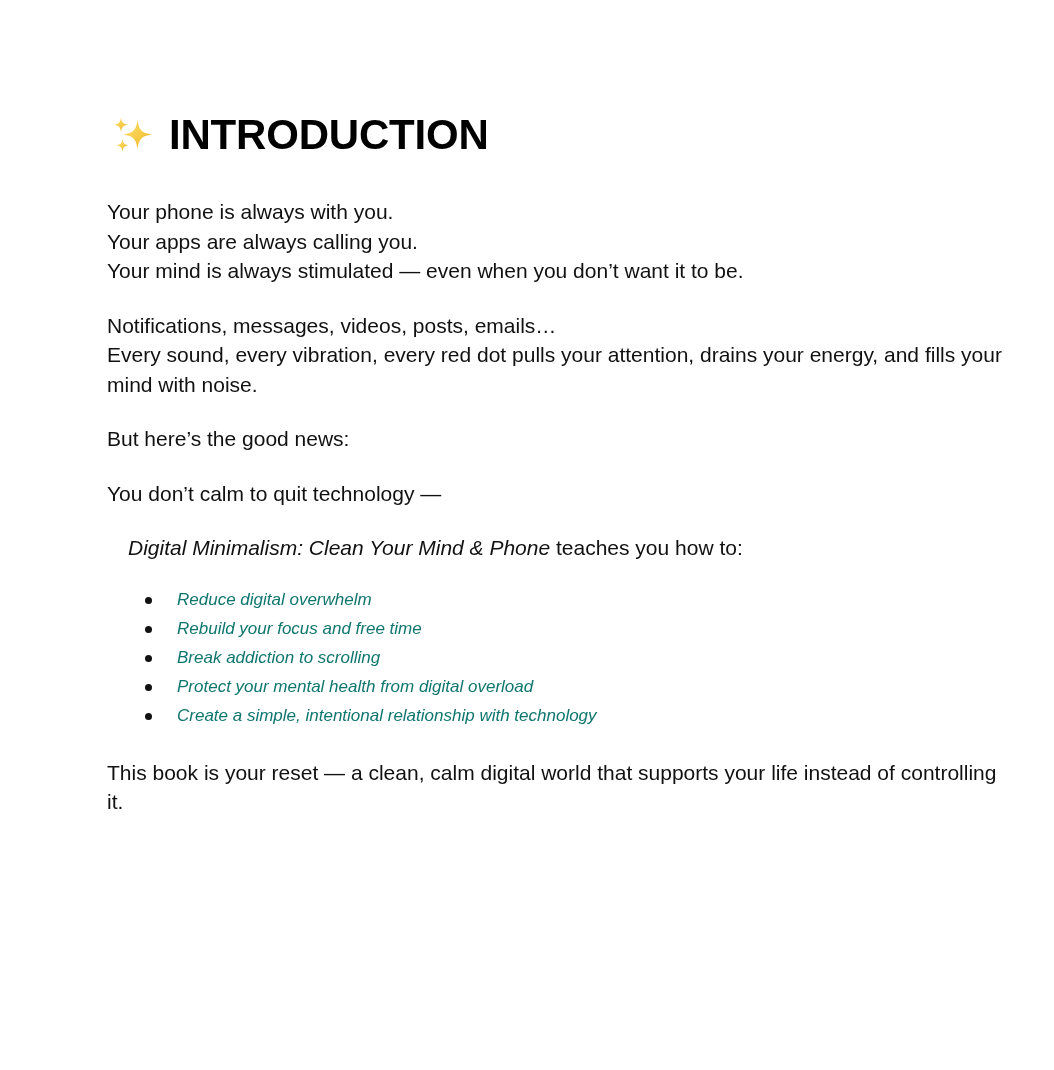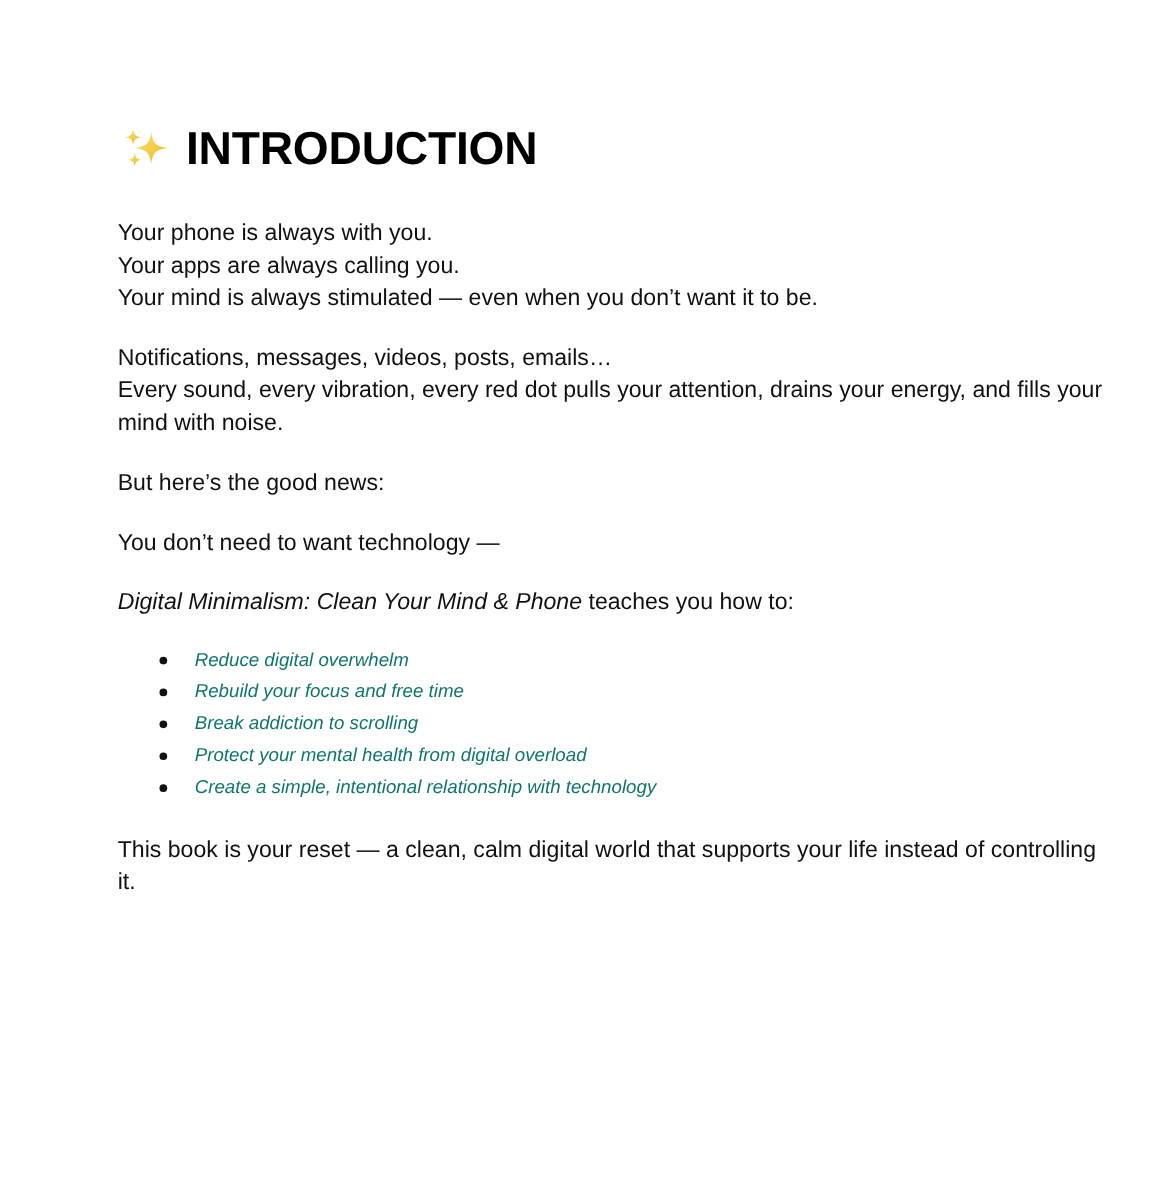--- a/index.html
+++ b/index.html
@@ -62,21 +62,21 @@
     color: #111111;
     margin: 0;
     max-width: 900px;
   }
   .block-gap-1 { margin-top: 37px; }   
   .block-gap   { margin-top: 25px; }   
 
   .body-block .line { display: block; }
 
   b, .strong { font-weight: 700; }
-  i, .em     { font-style: italic; }
+  i, .em     { font-style: italic; margin-left: 21px; }
 
   
   .bullet-list {
     list-style: none;
     margin: 22px 0 0 0;
     padding: 0;
   }
   .bullet-list li {
     position: relative;
     padding-left: 70px;
@@ -135,21 +135,21 @@
       <span class="line">Notifications, messages, videos, posts, emails…</span>
       <span class="line">Every sound, every vibration, every red dot pulls your attention, drains your energy, and fills your mind with noise.</span>
     </p>
 
 
     <p class="body-block block-gap">
       <span class="line">But here’s the good news:</span>
     </p>
 
     <p class="body-block block-gap">
-      <span class="line">You don’t need to want technology —</span>
+      <span class="line">You don’t calm to quit technology —</span>
     </p>
 
     <p class="body-block block-gap">
       <span class="line"><i>Digital Minimalism: Clean Your Mind &amp; Phone</i><span> teaches you how to:</span></span>
     </p>
 
     <ul class="bullet-list">
       <li><span>Reduce digital overwhelm</span></li>
       <li><span>Rebuild your focus and free time</span></li>
       <li><span>Break addiction to scrolling</span></li>

